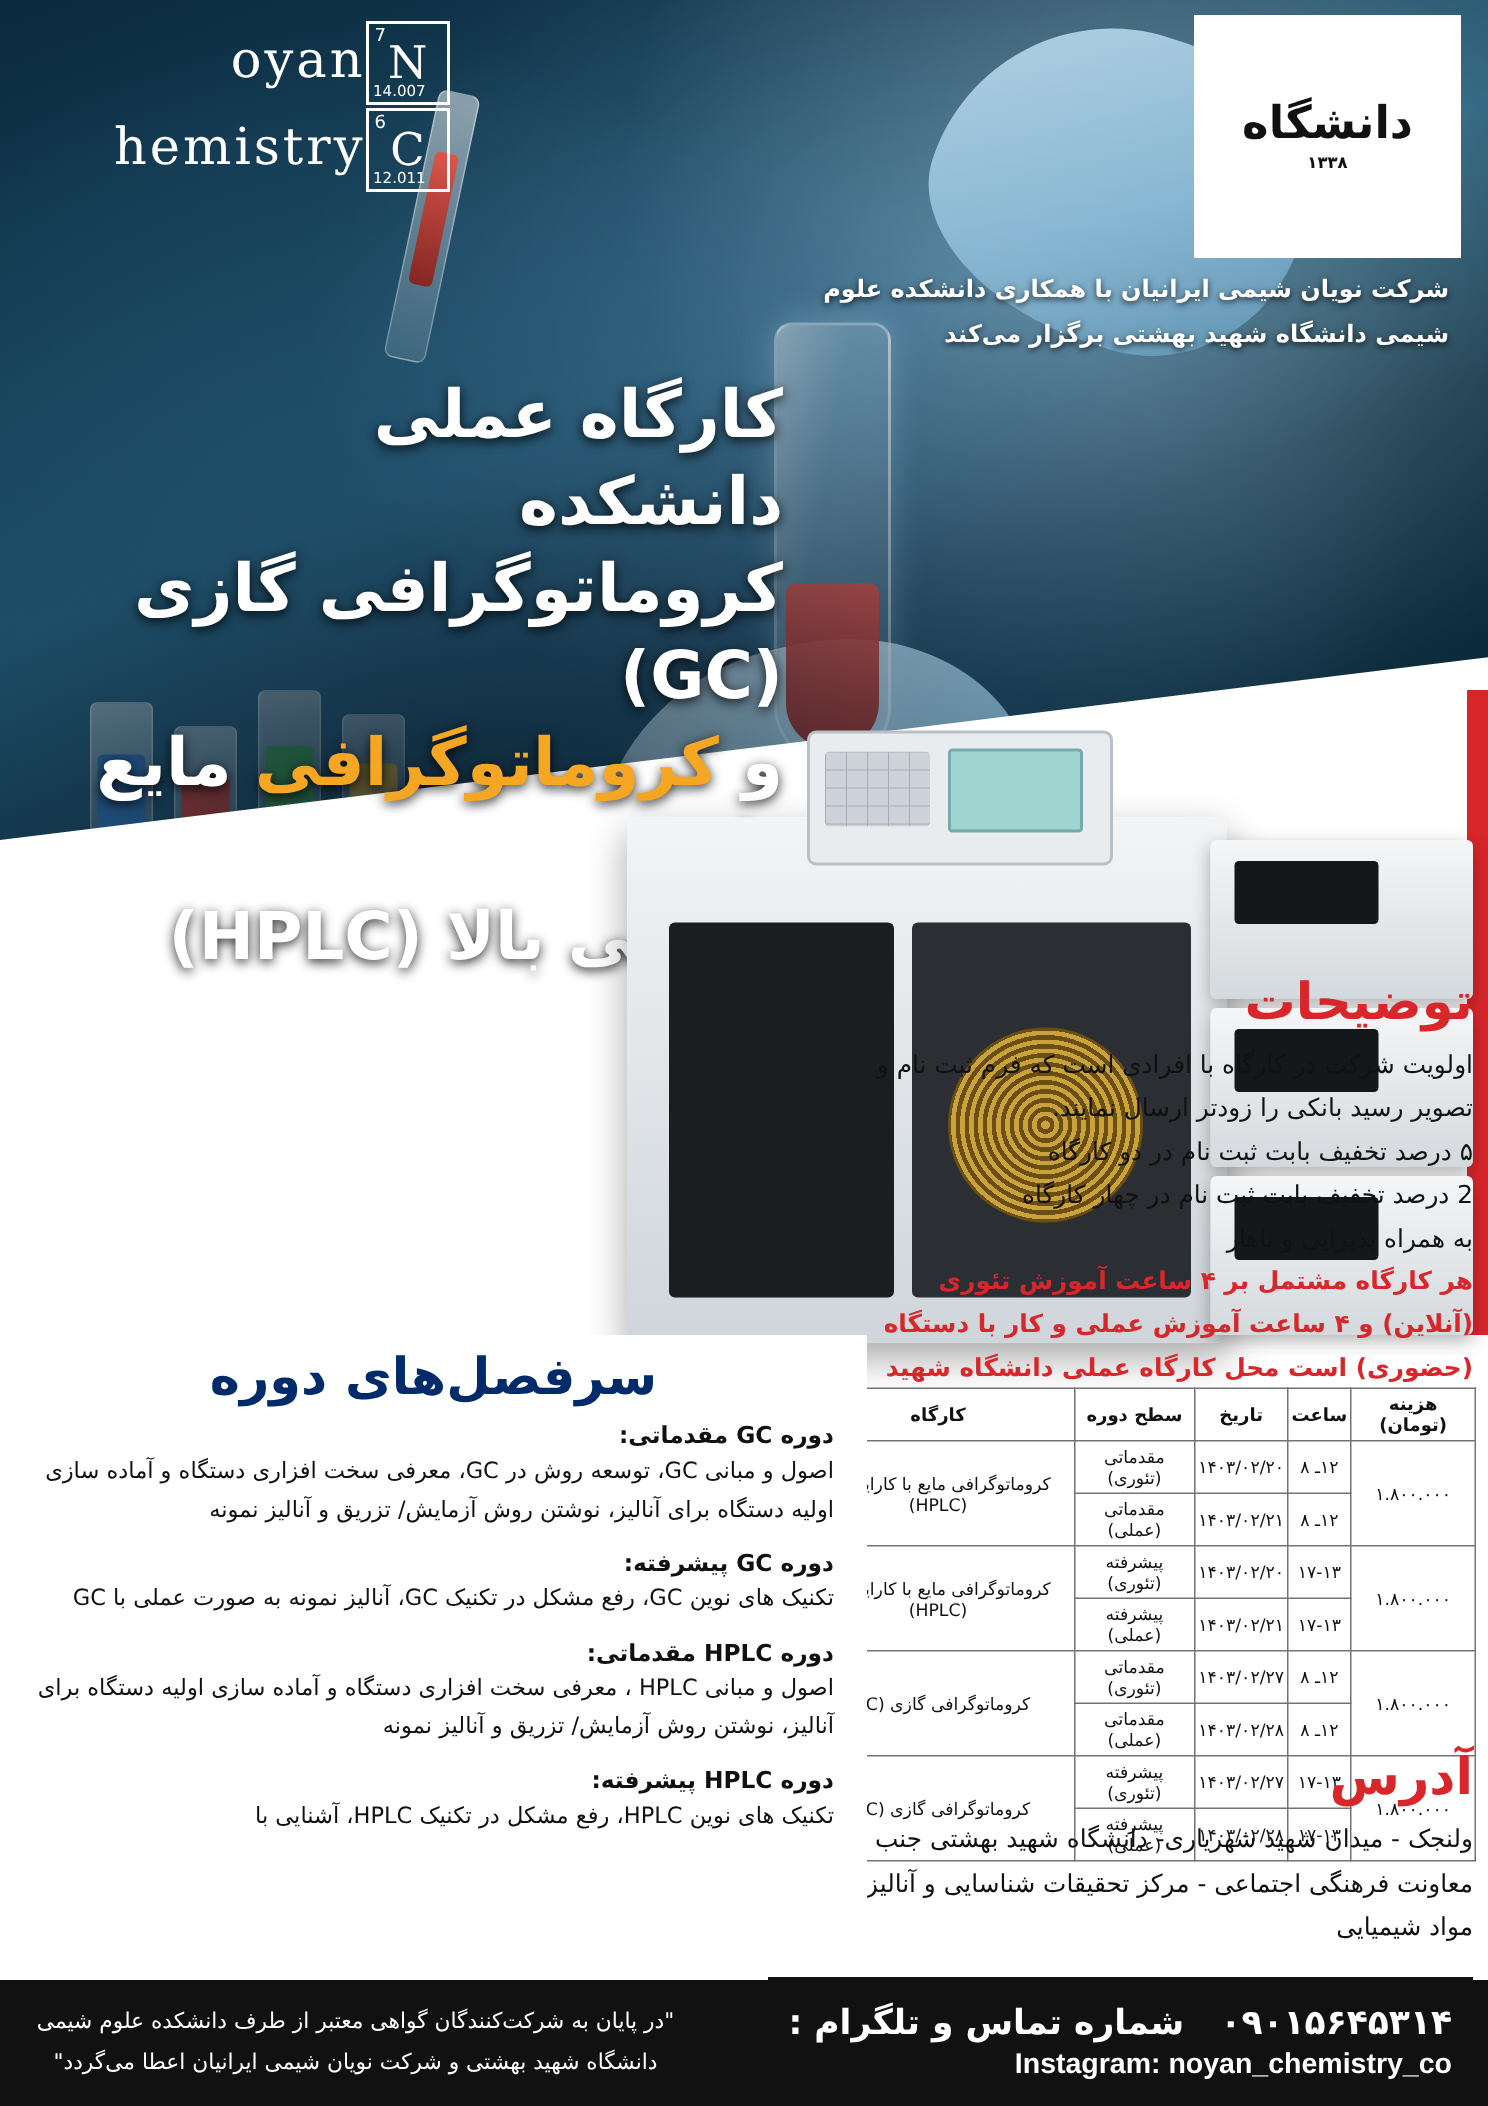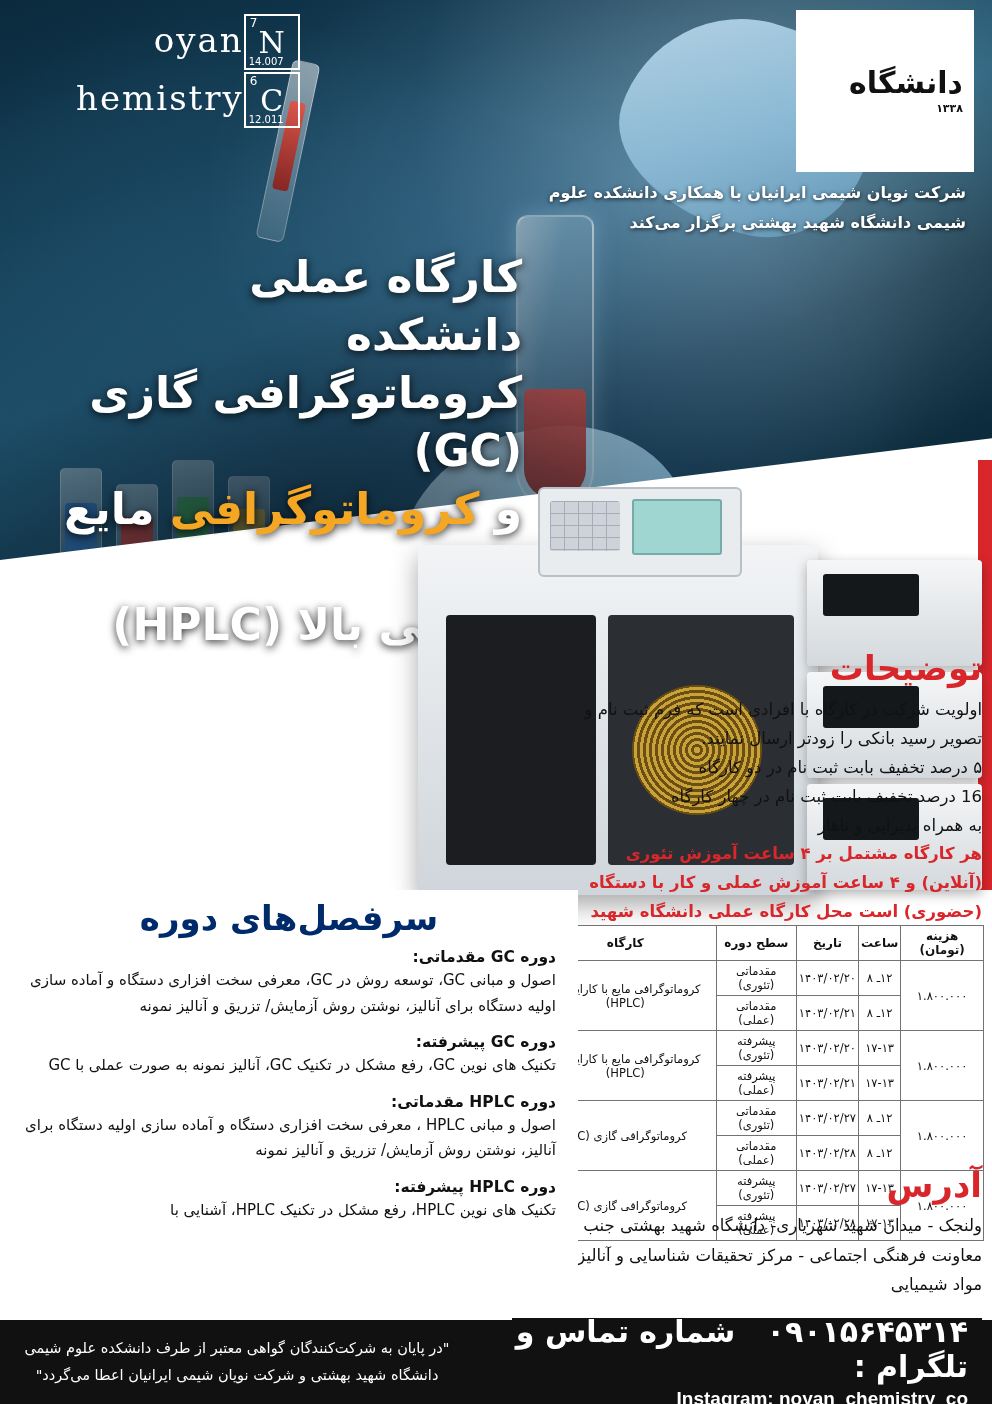--- a/index.html
+++ b/index.html
@@ -80,21 +80,21 @@
   .elword{font-family:"DejaVu Serif",serif;font-size:34px;line-height:52px;letter-spacing:2px;margin-left:6px;}
   .row2{margin-top:2px;margin-left:56px;}
 
   .sbu-logo{
     position:absolute;right:18px;top:10px;width:178px;height:162px;background:#fff;
     display:flex;align-items:center;justify-content:center;
   }
   .sbu-inner{width:156px;height:142px;position:relative;}
   .sbu-text{
     position:absolute;inset:0;color:#111;font-family:"DejaVu Sans",sans-serif;
-    font-weight:bold;display:flex;flex-direction:column;justify-content:center;align-items:flex-start;
+    font-weight:bold;display:flex;flex-direction:column;justify-content:center;align-items:center;
     line-height:1.05;
   }
   .sbu-text .l1{font-size:30px;letter-spacing:-1px;}
   .sbu-text .l2{font-size:28px;}
   .sbu-text .l3{font-size:11px;margin-top:4px;}
 
   .coop{
     position:absolute;right:26px;top:178px;width:430px;color:#fff;text-align:right;
     font-size:16px;line-height:1.9;font-weight:bold;direction:rtl;
     text-shadow:0 1px 4px rgba(0,0,0,.8);
@@ -169,21 +169,21 @@
   .syll .blk{margin-bottom:14px;}
   .syll .blk .h{font-size:15.5px;font-weight:bold;color:#111;margin-bottom:2px;}
   .syll .blk .t{font-size:15px;line-height:1.7;color:#111;}
 
   
   .footer{position:absolute;left:0;top:1320px;width:992px;height:84px;background:#111;}
   .contact{
     position:absolute;right:10px;top:1318px;width:470px;height:88px;background:#111;color:#fff;
     direction:rtl;display:flex;flex-direction:column;justify-content:center;padding-right:14px;box-sizing:border-box;
   }
-  .contact .line1{font-size:30px;font-weight:bold;letter-spacing:1px;}
+  .contact .line1{font-size:23px;font-weight:bold;letter-spacing:1px;}
   .contact .line2{font-size:19px;font-weight:bold;font-family:Liberation Sans, sans-serif;margin-top:4px;}
   .certif{
     position:absolute;left:12px;top:1322px;width:450px;height:80px;color:#fff;direction:rtl;
     text-align:center;font-size:14.5px;line-height:1.85;display:flex;align-items:center;justify-content:center;
   }
 </style>
 </head>
 <body>
 
 <div class="poster">
@@ -266,21 +266,21 @@
     <div class="mod"></div>
     <div class="mod"></div>
     <div class="mod"></div>
   </div>
 
   <div class="explain">
     <div class="sec-title">توضیحات</div>
     <div class="body">
       <div>اولویت شرکت در کارگاه با افرادی است که فرم ثبت نام و تصویر رسید بانکی را زودتر ارسال نمایند.</div>
       <div>۵ درصد تخفیف بابت ثبت نام در دو کارگاه</div>
-      <div>16 درصد تخفیف بابت ثبت نام در چهار کارگاه</div>
+      <div>2 درصد تخفیف بابت ثبت نام در چهار کارگاه</div>
       <div>به همراه پذیرایی و ناهار</div>
       <div class="red">هر کارگاه مشتمل بر ۴ ساعت آموزش تئوری (آنلاین) و ۴ ساعت آموزش عملی و کار با دستگاه (حضوری) است محل کارگاه عملی دانشگاه شهید بهشتی می باشد.</div>
     </div>
   </div>
 
   <table class="schedule">
     <thead>
       <tr>
         <th>هزینه (تومان)</th>
         <th>ساعت</th>

